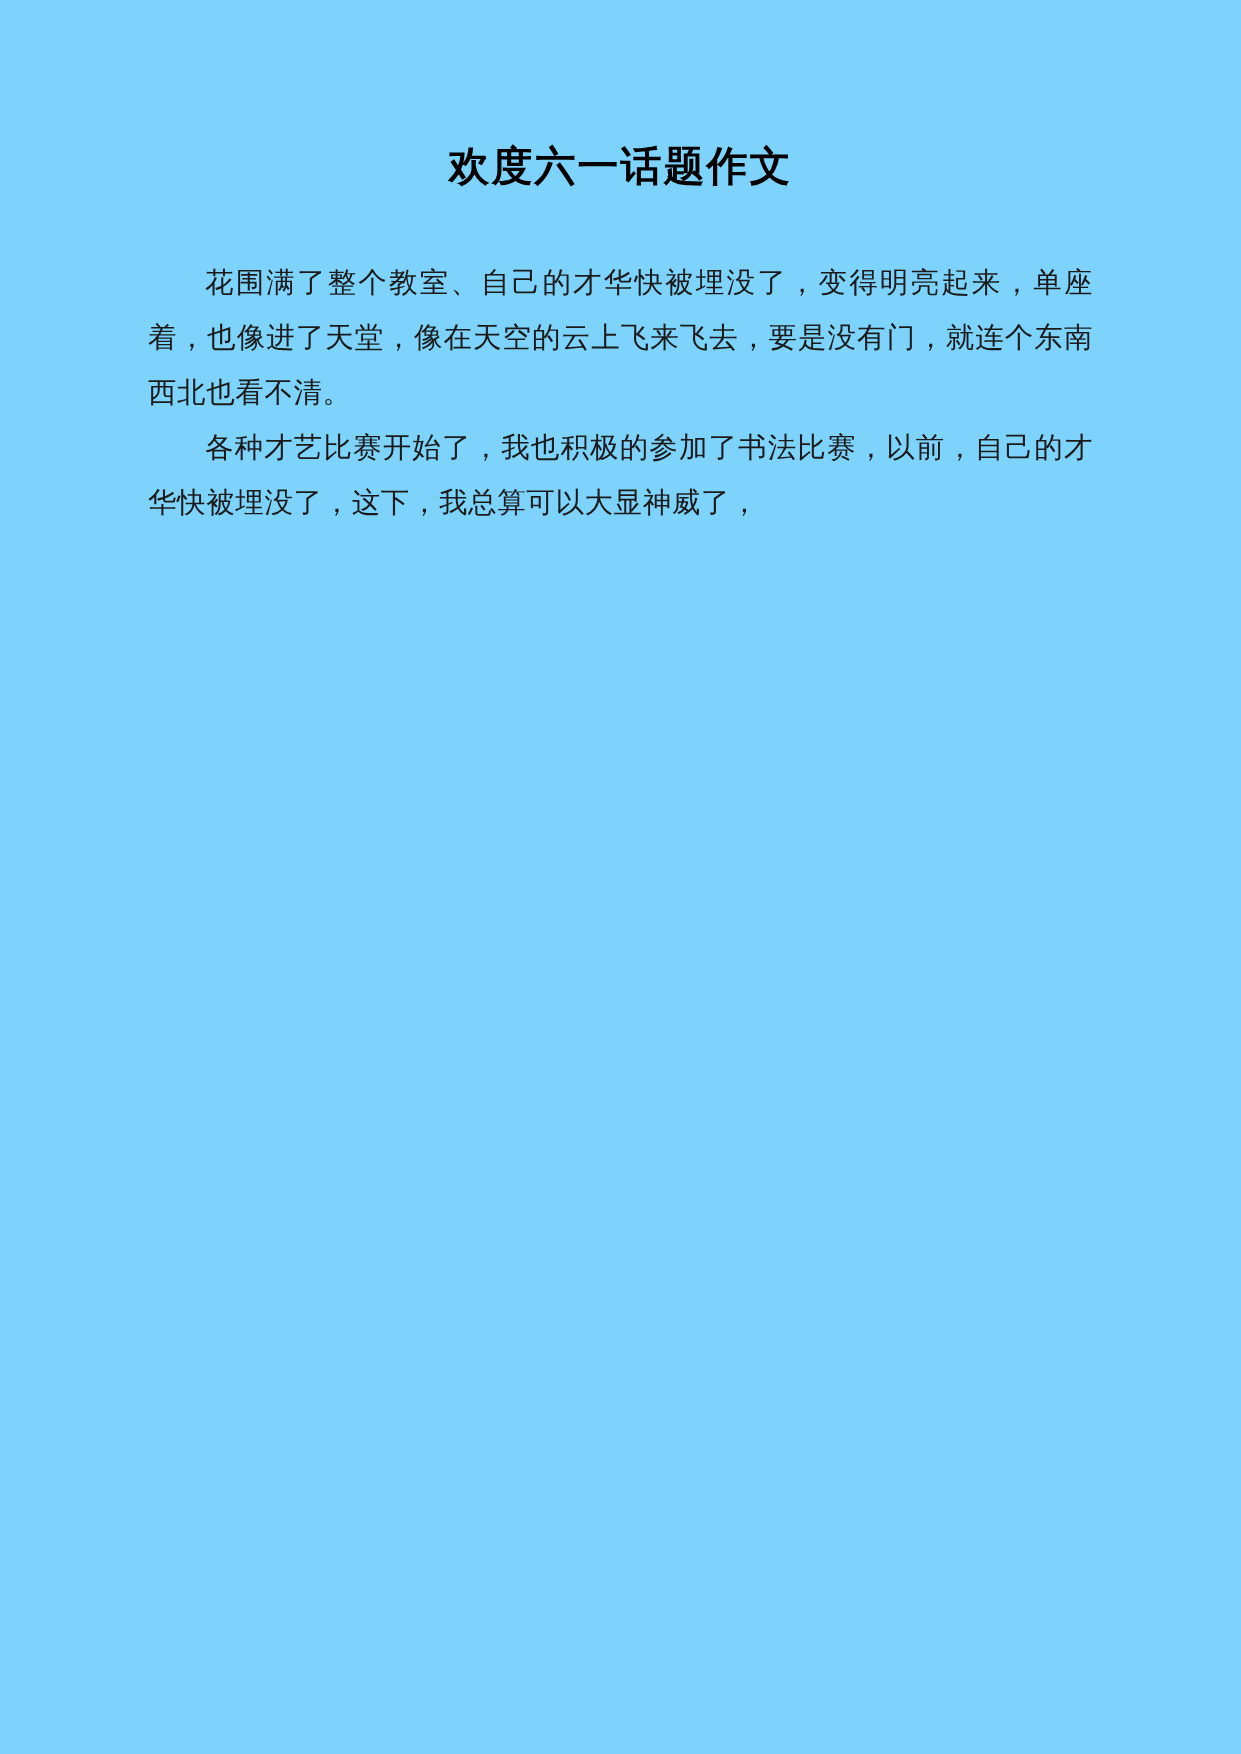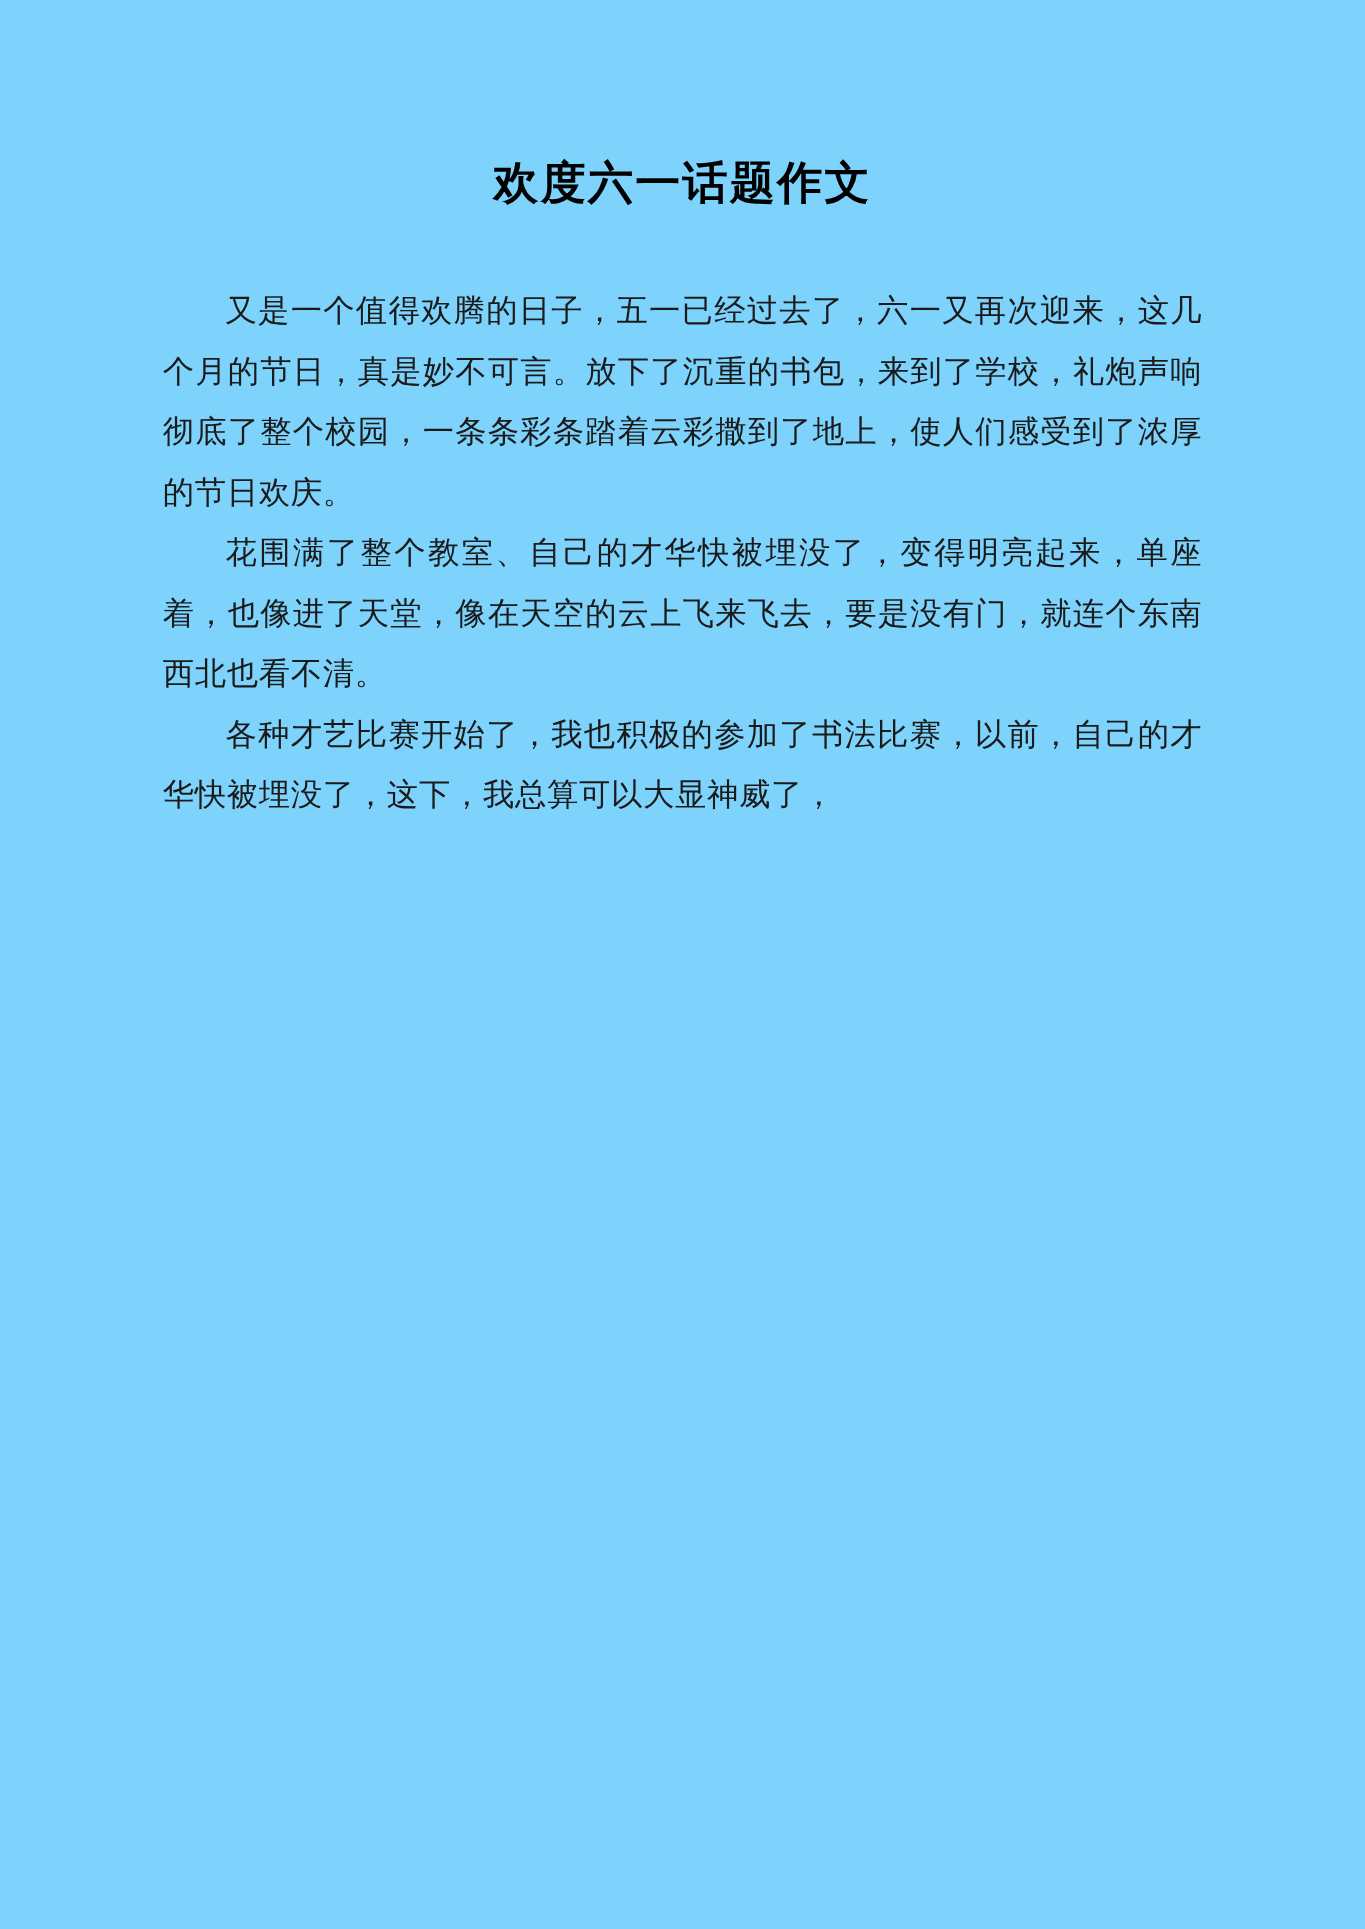--- a/index.html
+++ b/index.html
@@ -40,17 +40,16 @@
     margin: 0;
     letter-spacing: 0.6px;
   }
 </style>
 </head>
 <body>
 
 <div class="page">
   <h1 class="doc-title">欢度六一话题作文</h1>
   <div class="body-text">
-    <p class="para">又是一个值得欢腾的日子，五一已经过去了，六一又再次迎来，这几个月的节日，真是妙不可言。放下了沉重的书包，来到了学校，礼炮声响彻底了整个校园，一条条彩条踏着云彩撒到了地上，使人们感受到了浓厚的节日欢庆。</p>
     <p class="para">花围满了整个教室、自己的才华快被埋没了，变得明亮起来，单座着，也像进了天堂，像在天空的云上飞来飞去，要是没有门，就连个东南西北也看不清。</p>
     <p class="para">各种才艺比赛开始了，我也积极的参加了书法比赛，以前，自己的才华快被埋没了，这下，我总算可以大显神威了，</p>
   </div>
 </div>
 
 </body></html>

